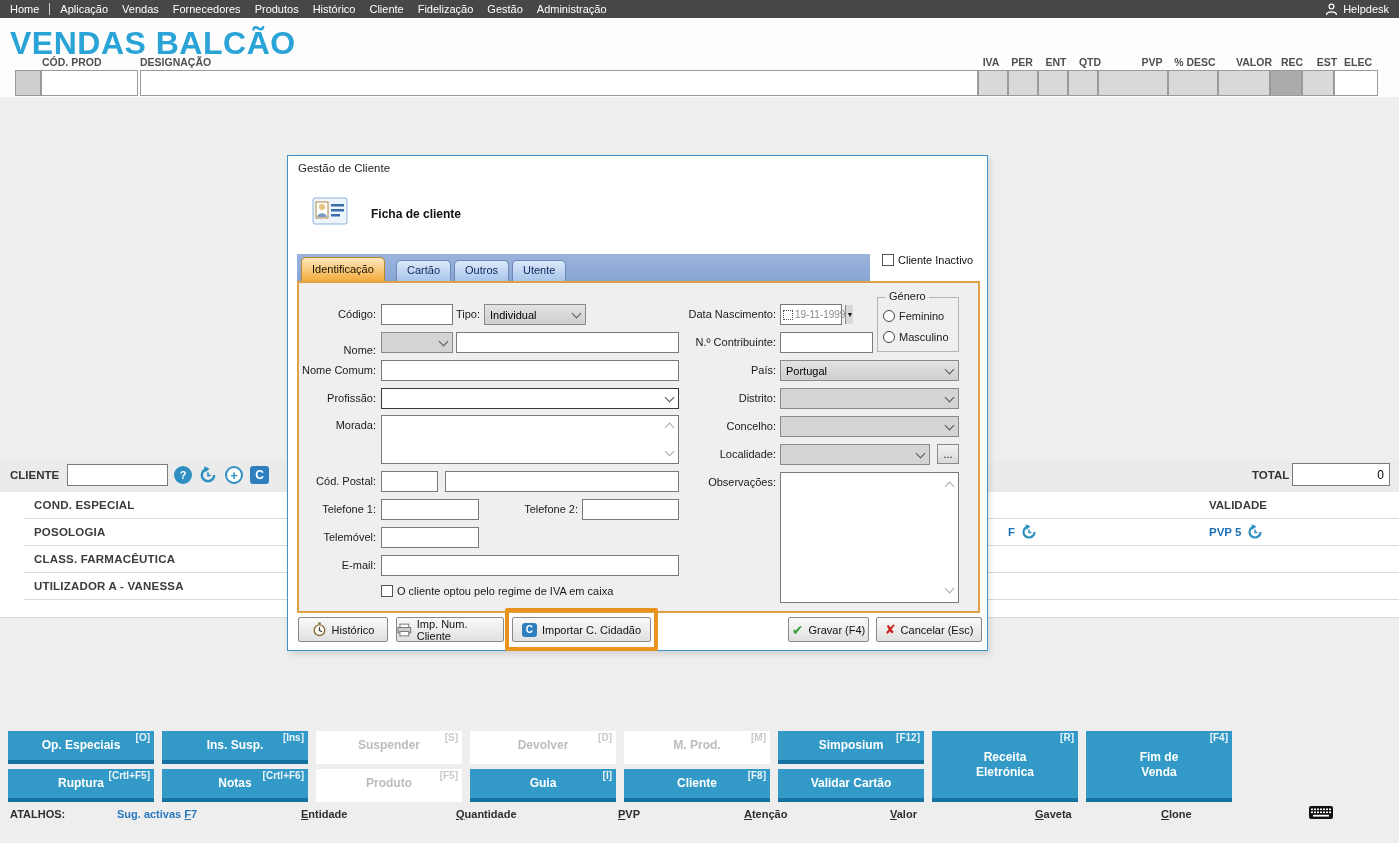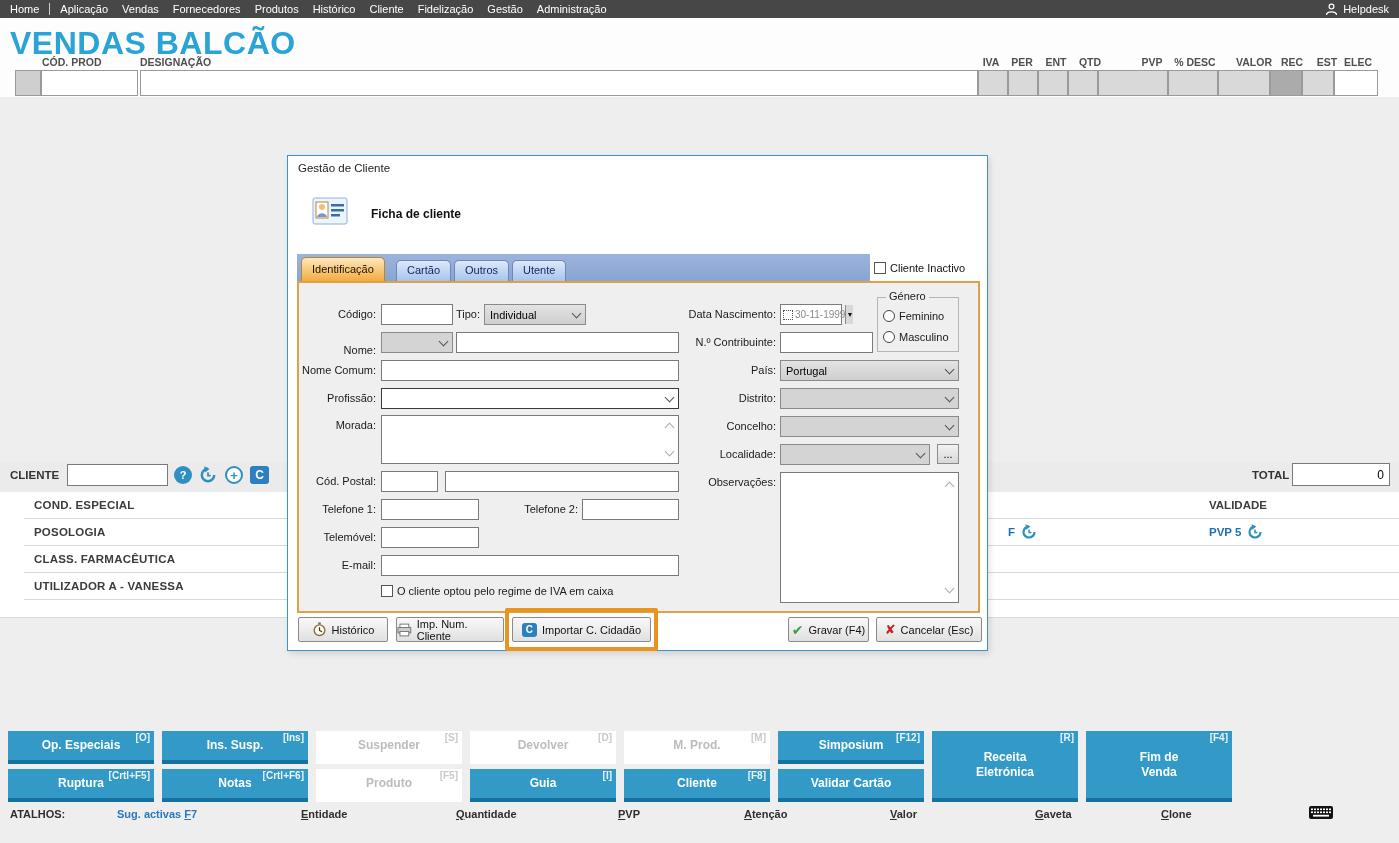--- a/index.html
+++ b/index.html
@@ -50,21 +50,21 @@
   .dialog { position:absolute; left:287px; top:155px; width:701px; height:496px; background:#fff;
             border:1px solid #3f93c6; z-index:10; box-shadow:2px 3px 6px rgba(0,0,0,0.12); }
   .dlg-title { position:absolute; left:10px; top:6px; font-size:11.5px; color:#222; }
   .ficha-hd { position:absolute; left:83px; top:51px; font-size:12px; font-weight:bold; color:#111; }
   .tabbar { position:absolute; left:9px; top:98px; width:683px; height:27px; background:linear-gradient(#9cb4dc,#88a5d2); }
   .tab { position:absolute; bottom:0; height:21px; padding:3px 10px 0; font-size:11px; color:#10265c;
          background:linear-gradient(#dbe9fb,#a9c4ea); border:1px solid #6d88b8; border-bottom:none;
          border-radius:5px 5px 0 0; cursor:pointer; white-space:nowrap; }
   .tab.active { height:24px; padding-top:5px; background:linear-gradient(#fde8bd,#f3ab3f); border-color:#b8872f; color:#1d1400; z-index:2; }
   .inactive-patch { position:absolute; right:0; top:0; width:110px; height:27px; background:#fff;
-                    display:flex; align-items:center; gap:4px; padding-left:4px; }
+                    display:flex; gap:4px; padding-left:12px; }
   .panel { position:absolute; left:9px; top:125px; width:683px; height:332px; background:#efefef; border:2px solid #dfa145; }
 
   .flabel { position:absolute; font-size:11px; color:#1a1a1a; text-align:right; white-space:nowrap; }
   .tin { position:absolute; height:21px; border:1px solid #7a7a7a; background:#fff; font:11px "Liberation Sans",sans-serif; padding:0 3px; }
   .combo { position:absolute; height:21px; border:1px solid #8a8a8a; background:linear-gradient(#e3e3e3,#cfcfcf);
            display:flex; align-items:center; justify-content:space-between; padding:0 5px; font-size:11px; color:#000; cursor:pointer; }
   .combo.dis { background:#d4d4d4; }
   .combo.hot { background:#fff; border:1px solid #3a3a3a; }
   .chev { width:7px; height:7px; border-right:1.6px solid #555; border-bottom:1.6px solid #555; transform:rotate(45deg); margin-top:-3px; flex:0 0 auto; }
   .txa { position:absolute; border:1px solid #7a7a7a; background:#fff; }
@@ -286,21 +286,21 @@
     <input class="tin" style="left: 93px; top: 399px; width: 298px;">
 
     <div class="gline" style="left:93px;top:429px">
       <span class="cb"></span>
       <span>O cliente optou pelo regime de IVA em caixa</span>
     </div>
 
     <div class="flabel" style="left:348px;top:152px;width:140px">Data Nascimento:</div>
     <div class="datefld" style="left:492px;top:148px;width:62px">
       <span class="dotbox"></span>
-      <span class="dtext">30-11-1999</span>
+      <span class="dtext">19-11-1999</span>
       <span class="dbtnarr">▼</span>
     </div>
 
     <div class="gbox" style="left:589px;top:141px;width:82px;height:55px">
       <span class="glabel">Género</span>
       <span class="gline" style="left:5px;top:12px">
         <span class="radio"></span>
         <span>Feminino</span>
       </span>
       <span class="gline" style="left:5px;top:33px">

